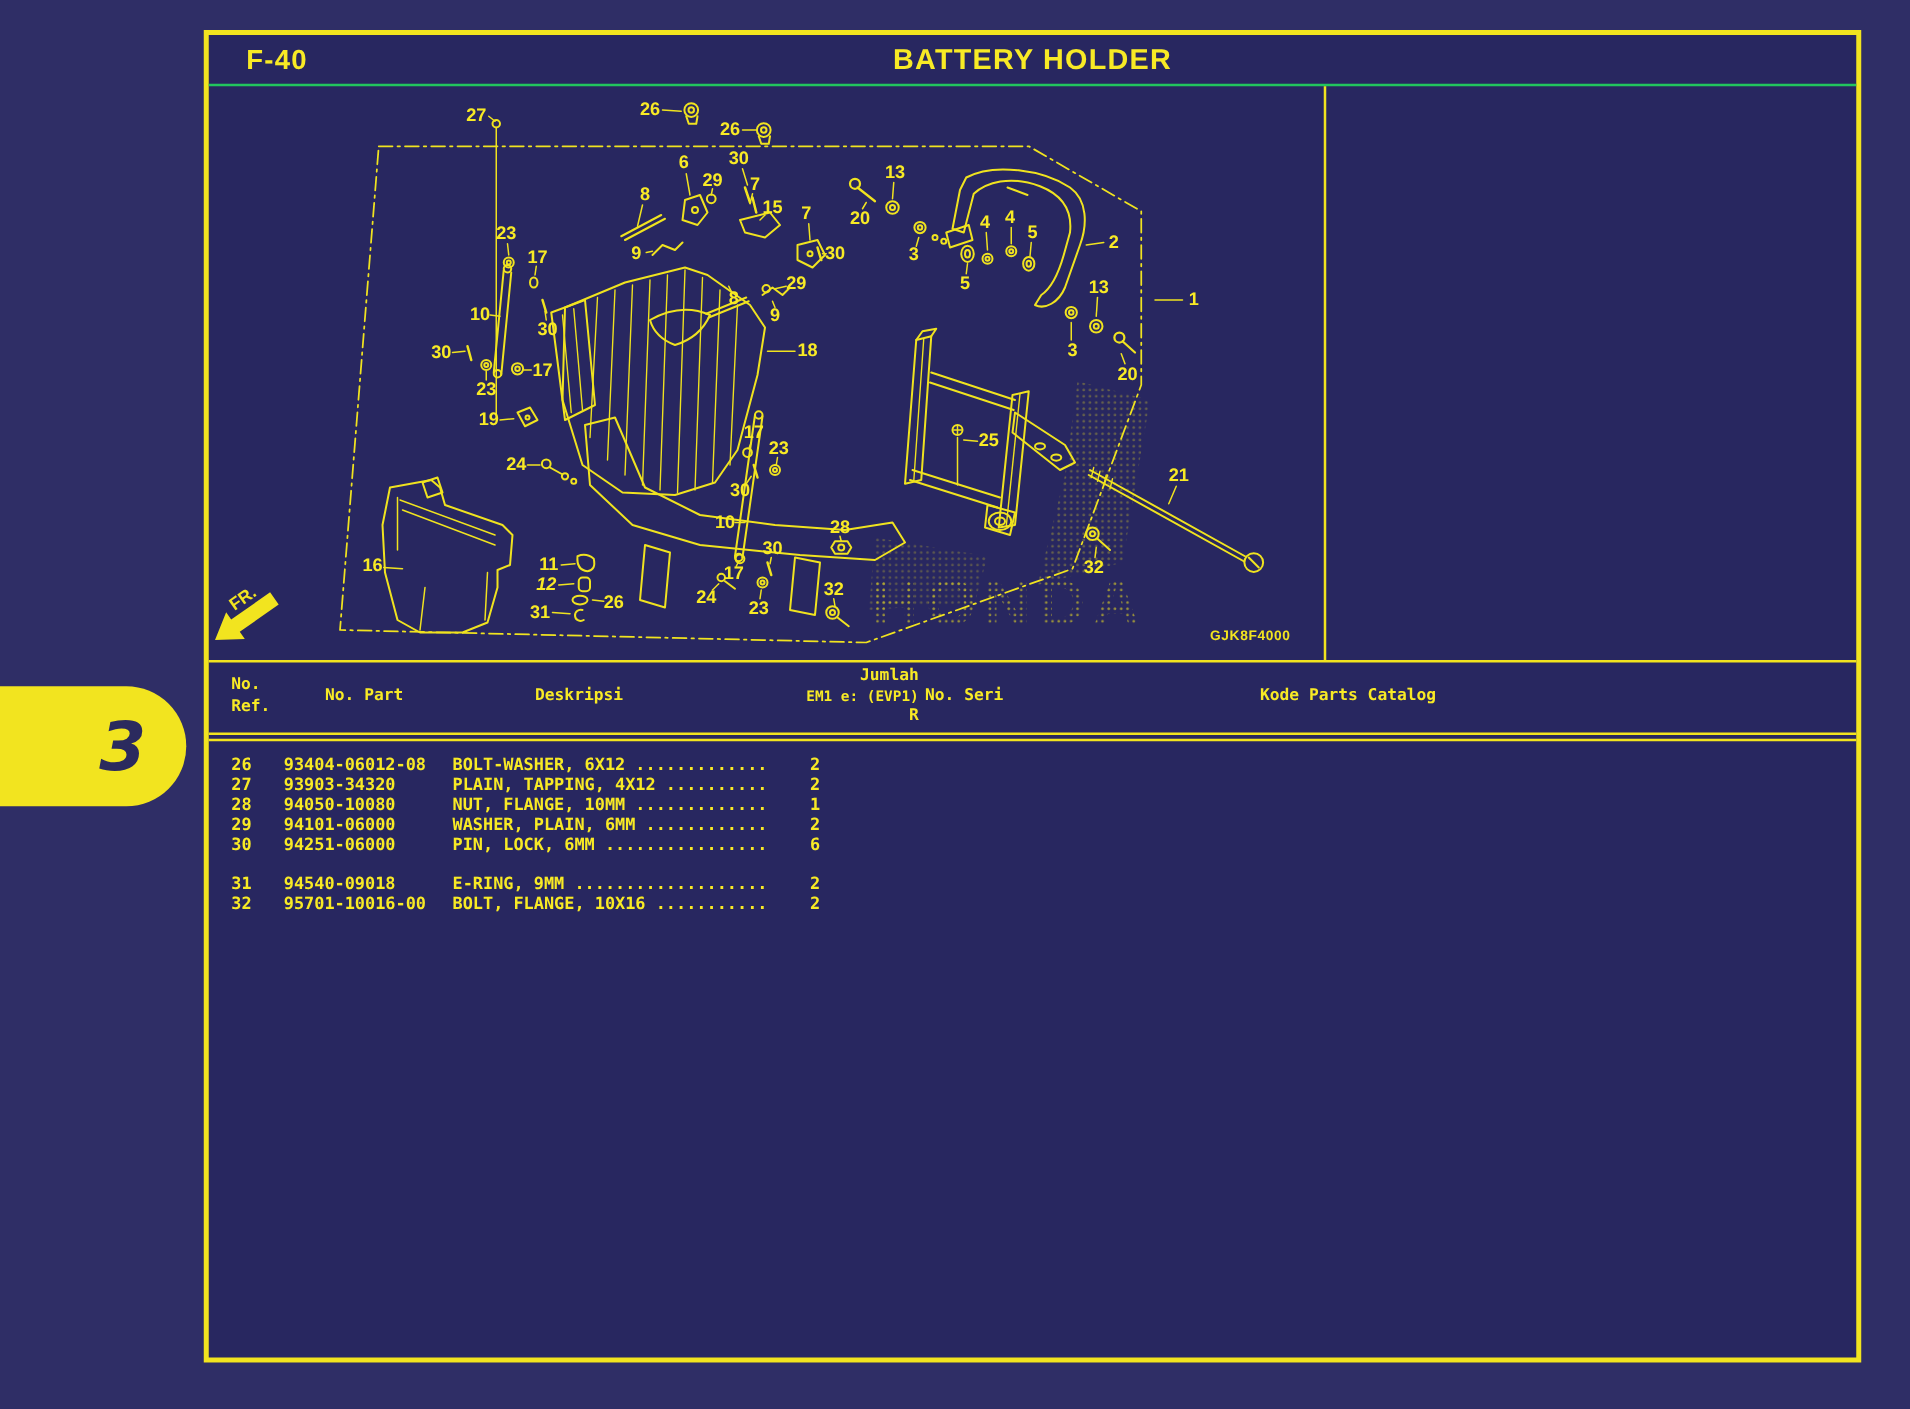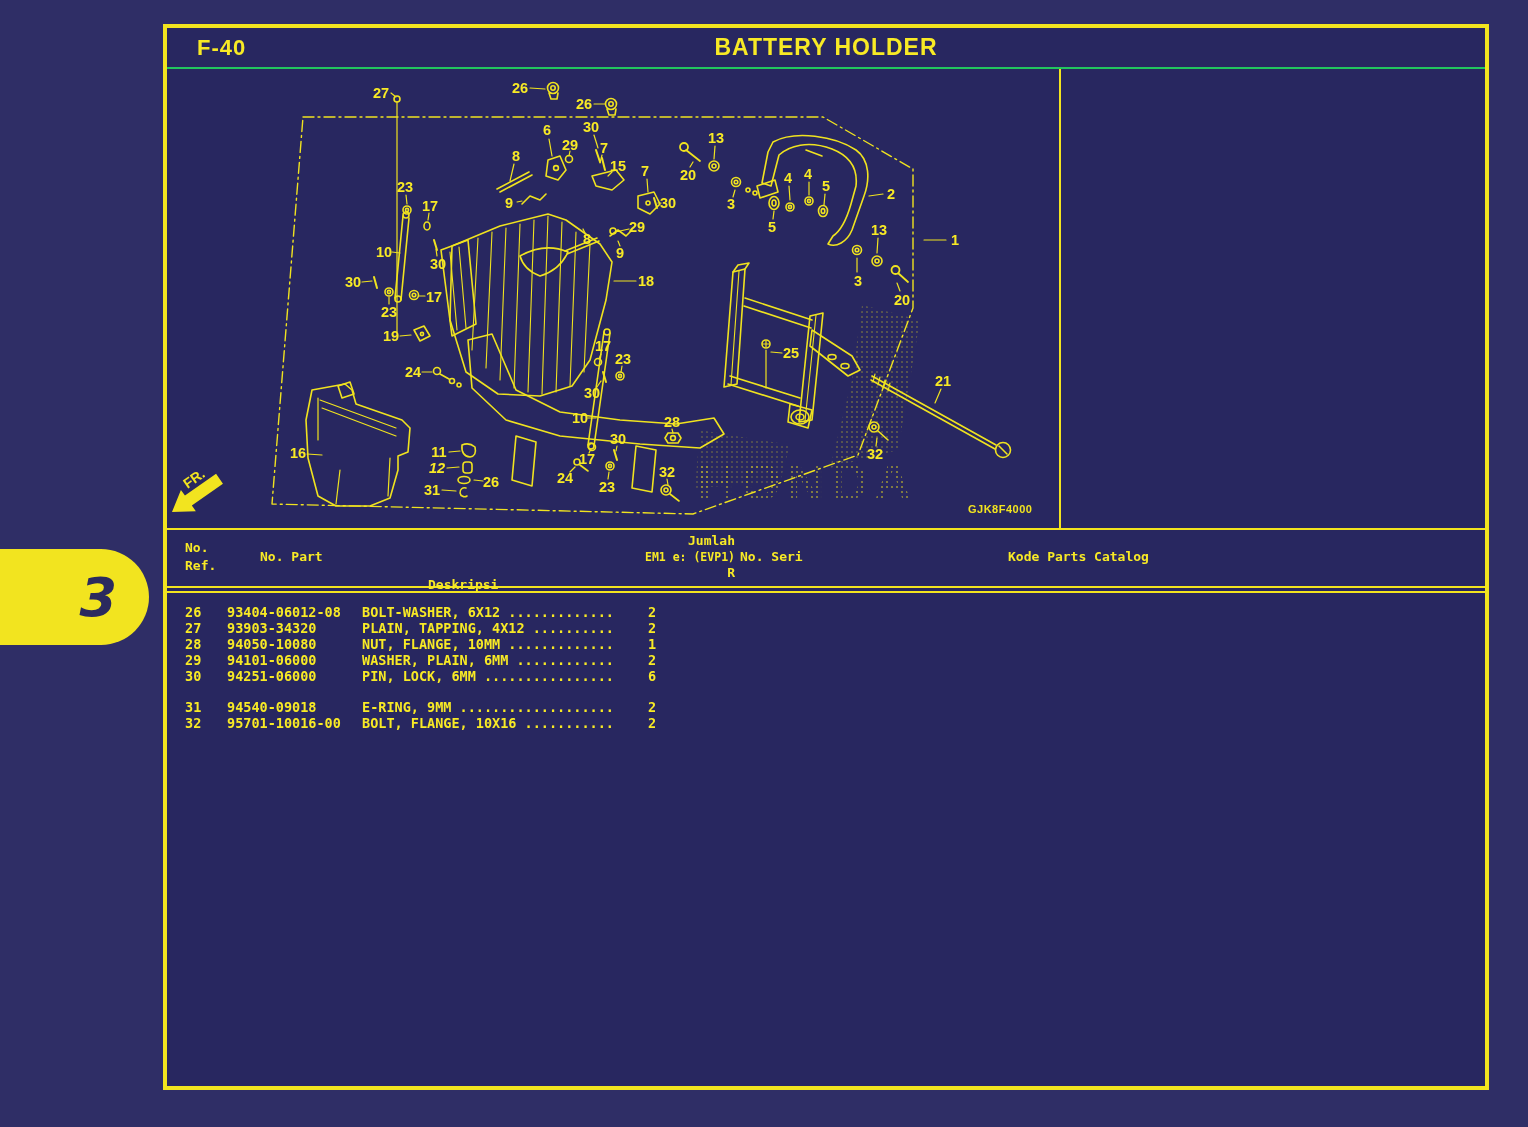--- a/index.html
+++ b/index.html
@@ -16,21 +16,21 @@
   #art{position:absolute;left:0;top:0;}
   .callout{position:absolute;transform:translate(-50%,-50%);color:#f8ea25;
            font-weight:bold;font-size:14.5px;white-space:nowrap;}
   .gjk{position:absolute;left:801px;top:434px;color:#f2e41f;font-weight:bold;
        font-size:11px;letter-spacing:0.5px;}
   .thead{position:relative;height:56px;border-top:2px solid #f2e41f;color:#f8ea25;
          font-family:"DejaVu Sans Mono",monospace;font-weight:bold;font-size:13px;}
   .thead .h{position:absolute;white-space:nowrap;}
   .h-ref{left:18px;top:9px;line-height:18px;}
   .h-part{left:93px;top:19px;}
-  .h-desc{left:261px;top:19px;margin-top:28px;}
+  .h-desc{left:261px;top:19px;}
   .h-qty{left:403px;top:3px;width:165px;text-align:right;line-height:16px;}
   .h-qty .sm{font-size:11.5px;}
   .h-seri{left:573px;top:19px;}
   .h-cat{left:841px;top:19px;}
   .hline{height:2px;background:#f2e41f;}
   .hspace{height:3px;}
   .tbody{position:relative;padding-top:11px;font-family:"DejaVu Sans Mono",monospace;
          font-weight:bold;font-size:13.5px;color:#f8ea25;}
   .trow{position:relative;height:16px;}
   .trow.gap{margin-top:15px;}

